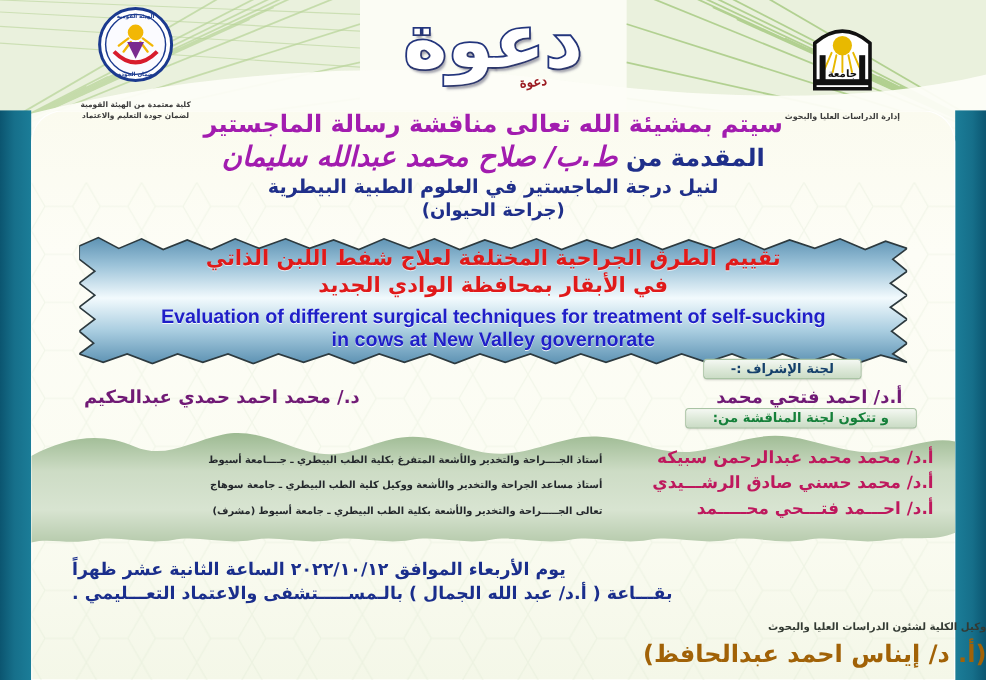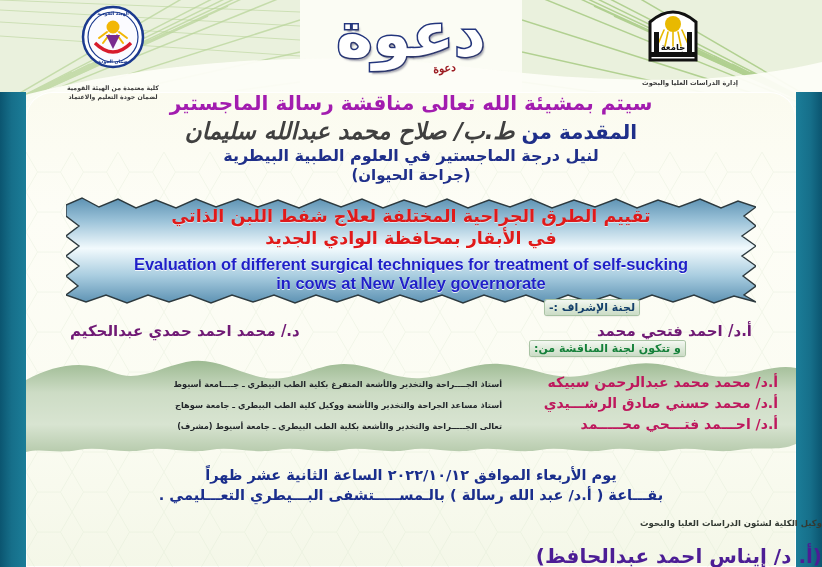--- a/index.html
+++ b/index.html
@@ -46,21 +46,21 @@
     position:absolute;left:26px;right:26px;top:92px;bottom:0;
     background:linear-gradient(180deg,#fbfbef 0%, #fdfdf6 25%, #fbfcf2 70%, #f4f7e8 100%);
     border-radius:26px 26px 0 0;
     box-shadow:0 0 0 1px rgba(255,255,255,.9) inset;
   }
   .panel-hex{position:absolute;inset:0;opacity:.28;border-radius:26px 26px 0 0;overflow:hidden;}
 
   
   .header{position:absolute;left:0;top:0;width:822px;height:95px;}
   .logo-left{position:absolute;left:63px;top:5px;width:100px;text-align:center;}
-  .logo-right{position:absolute;right:60px;top:2px;width:120px;text-align:left;}
+  .logo-right{position:absolute;right:60px;top:16px;width:120px;text-align:center;}
   .logo-caption{
     font-size:6.2px;font-weight:bold;color:#3b3b3b;line-height:1.45;
     margin-top:11px;letter-spacing:.1px;
   }
   .logo-caption.r{font-size:6.6px;}
 
   .invitation-word{
     position:absolute;left:0;right:0;top:2px;text-align:center;
     pointer-events:none;
   }
@@ -82,21 +82,21 @@
   
   .intro{
     position:absolute;left:40px;right:40px;top:92px;text-align:center;
     line-height:1.18;
   }
   .intro .l1{
     font-size:20px;font-weight:bold;color:#a21caf;letter-spacing:.2px;
     white-space:nowrap;
   }
   .intro .l2{font-size:20px;font-weight:bold;color:#1f2f8a;margin-top:2px;white-space:nowrap;}
-  .intro .l2 .name{color:#404040;font-size:23px;font-style:italic;font-weight:bold;}
+  .intro .l2 .name{color:#a21caf;font-size:23px;font-style:italic;font-weight:bold;}
   .intro .l3{font-size:16px;font-weight:bold;color:#1f2f8a;margin-top:2px;}
   .intro .l4{font-size:15px;font-weight:bold;color:#1f2f8a;margin-top:1px;}
 
   
   .title-banner{
     position:absolute;left:66px;top:196px;width:690px;height:108px;
   }
   .title-banner .torn{position:absolute;inset:0;}
   .title-inner{
     position:absolute;left:0;right:0;top:10px;text-align:center;
@@ -111,24 +111,25 @@
   .title-en2{
     font-size:16.5px;font-weight:bold;color:#1f1fc8;margin-top:0px;
     font-family:"Liberation Sans",sans-serif;
     text-shadow:0 1px 0 rgba(255,255,255,.85);
   }
 
   
   .sup-label, .exam-label{
     position:absolute;height:15px;line-height:15px;
     font-size:11px;font-weight:bold;
-    padding:0 4px;border-radius:2px;
+    padding:0 22px;border-radius:2px;
     background:linear-gradient(180deg,#f4f8f2 0%, #dfeadb 48%, #cbdcc6 100%);
     box-shadow:0 0 0 1px #a9c3a4, 0 1px 2px rgba(0,0,0,.18);
     text-align:left;
+    margin-left:42px;
   }
   .sup-label{right:545px;top:300px;color:#15406b;left:auto;}
   .sup-label{right:auto;left:545px;top:300px;}
   .exam-label{right:auto;left:530px;top:341px;color:#15803a;}
 
   .sup-names{
     position:absolute;left:70px;right:70px;top:322px;
     display:flex;justify-content:space-between;align-items:center;
     direction:rtl;
   }
@@ -154,32 +155,32 @@
     font-size:14px;font-weight:bold;color:#be185d;
     flex:0 0 auto;min-width:260px;text-align:right;
   }
   .exam-row .role{
     font-size:8.2px;font-weight:bold;color:#23272b;
     flex:1 1 auto;text-align:right;letter-spacing:.1px;
   }
 
   
   .datevenue{
-    position:absolute;left:60px;right:60px;top:466px;text-align:center;
+    position:absolute;left:60px;right:60px;top:466px;text-align:left;
     line-height:1.35;
   }
   .datevenue .d1{font-size:14.5px;font-weight:bold;color:#1a2e8c;white-space:nowrap;}
   .datevenue .d2{font-size:14.5px;font-weight:bold;color:#1a2e8c;white-space:nowrap;}
 
   
   .footer{
     position:absolute;left:0;right:0;top:518px;
   }
   .footer .ftitle{font-size:8.5px;font-weight:bold;color:#333a33;letter-spacing:.1px;}
-  .footer .fname{font-size:20px;font-weight:bold;color:#4c1d95;margin-top:16px;}
+  .footer .fname{font-size:20px;font-weight:bold;color:#a16207;margin-top:5px;}
 </style>
 </head>
 <body>
 
 <div id="poster">
 
   <div class="bg-base"></div>
 
   <div class="bg-hex">
     <svg width="822" height="567" viewBox="0 0 822 567" preserveAspectRatio="none">
@@ -404,21 +405,21 @@
       <span class="role">أستاذ مساعد الجراحة والتخدير والأشعة ووكيل كلية الطب البيطري ـ جامعة سوهاج</span>
     </div>
     <div class="exam-row">
       <span class="who">أ.د/ احـــمد فتـــحي محـــــمد</span>
       <span class="role">تعالى الجـــــراحة والتخدير والأشعة بكلية الطب البيطري ـ جامعة أسيوط (مشرف)</span>
     </div>
   </div>
 
   <div class="datevenue">
     <div class="d1">يوم الأربعاء الموافق ٢٠٢٢/١٠/١٢  الساعة الثانية عشر ظهراً</div>
-    <div class="d2">بقـــاعة ( أ.د/ عبد الله رسالة ) بالـمســـــتشفى البـــيطري التعـــليمي .</div>
+    <div class="d2">بقـــاعة ( أ.د/ عبد الله الجمال ) بالـمســـــتشفى والاعتماد التعـــليمي .</div>
   </div>
 
   <div class="footer">
     <div class="ftitle">وكيل الكلية لشئون الدراسات العليا والبحوث</div>
     <div class="fname">(أ. د/ إيناس احمد عبدالحافظ)</div>
   </div>
 
 </div>
 
 </body></html>

